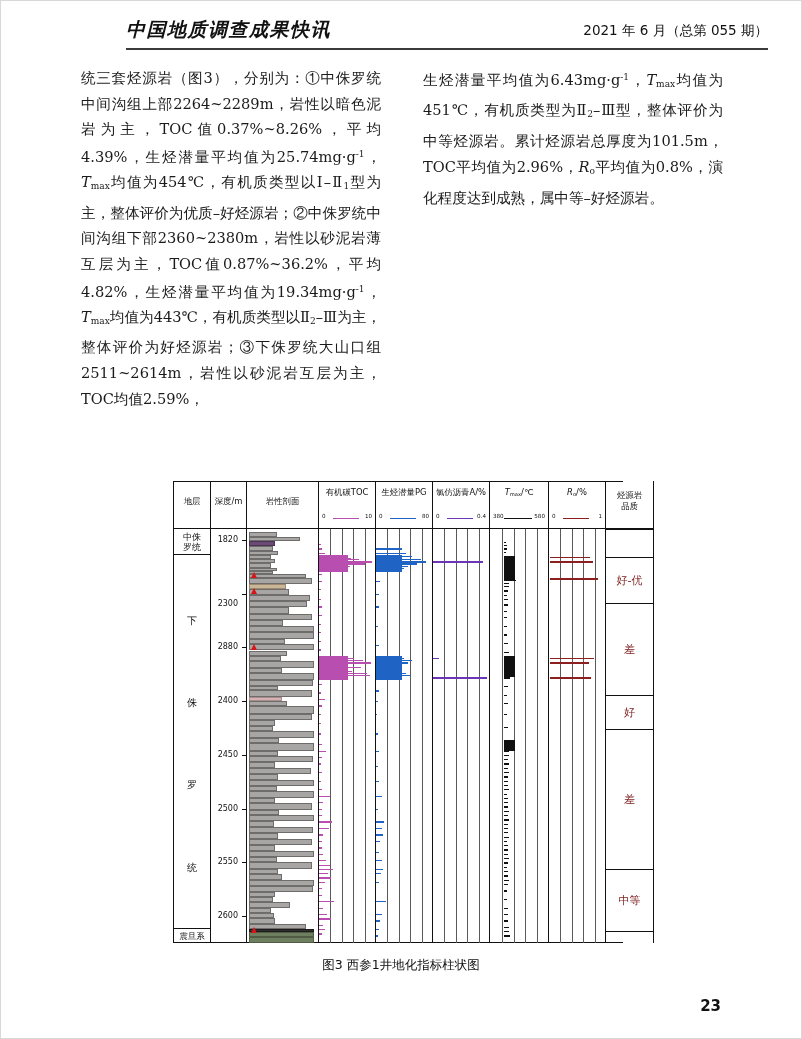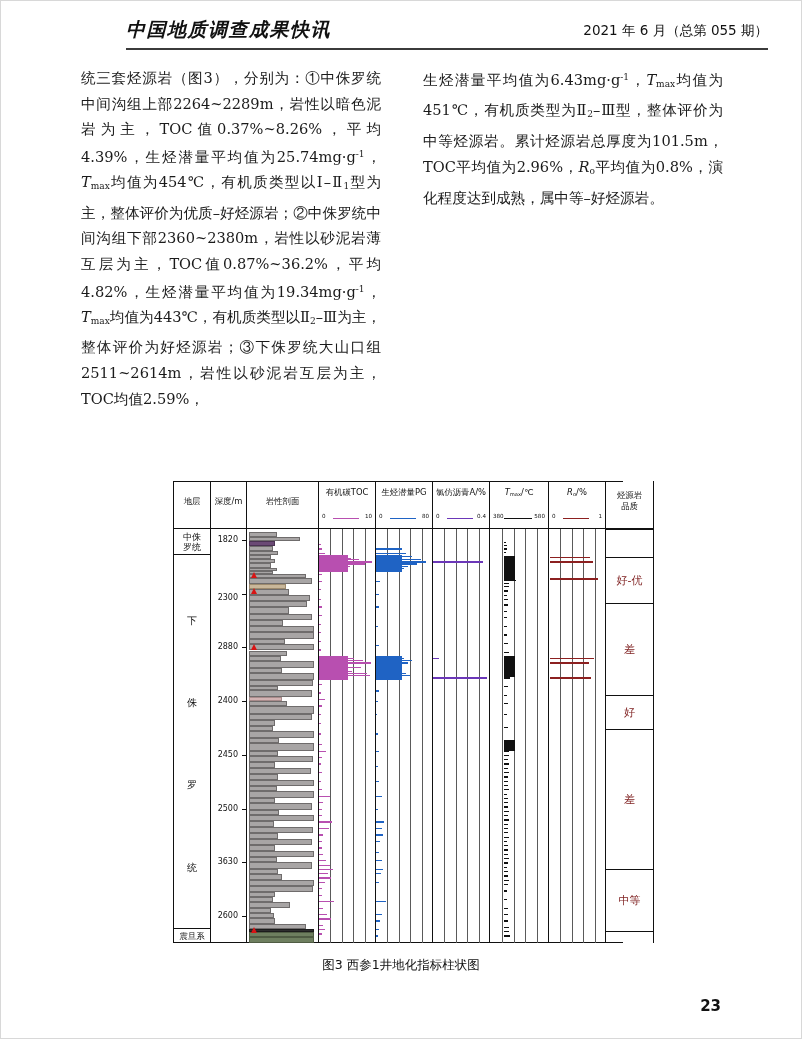--- a/index.html
+++ b/index.html
@@ -192,31 +192,31 @@
             <div class="strat-cell" style="top: 400px; height: 14px; border-bottom: none; font-size: 8.5px;">震旦系</div>
           </div>
         </div>
         <div class="track" style="width: 36px; flex: 0 0 36px;">
           <div class="thead">
             <div class="ttl mid">深度/m</div>
           </div>
           <div class="tbody">
             <div class="depth-tick" style="top: 5.75325px; right: 8px;">1820</div>
             <div class="depth-mark" style="top: 10.7532px;"></div>
-            <div class="depth-tick" style="top: 64px; right: 8px;">2300</div>
+            <div class="depth-tick" style="top: 70px; right: 8px;">2300</div>
             <div class="depth-mark" style="top: 64.5195px;"></div>
             <div class="depth-tick" style="top: 113.286px; right: 8px;">2880</div>
             <div class="depth-mark" style="top: 118.286px;"></div>
             <div class="depth-tick" style="top: 167.052px; right: 8px;">2400</div>
             <div class="depth-mark" style="top: 172.052px;"></div>
             <div class="depth-tick" style="top: 220.818px; right: 8px;">2450</div>
             <div class="depth-mark" style="top: 225.818px;"></div>
             <div class="depth-tick" style="top: 274.584px; right: 8px;">2500</div>
             <div class="depth-mark" style="top: 279.584px;"></div>
-            <div class="depth-tick" style="top: 328.351px; right: 8px;">3630</div>
+            <div class="depth-tick" style="top: 328.351px; right: 8px;">2550</div>
             <div class="depth-mark" style="top: 333.351px;"></div>
             <div class="depth-tick" style="top: 382.117px; right: 8px;">2600</div>
             <div class="depth-mark" style="top: 387.117px;"></div>
           </div>
         </div>
         <div class="track" style="width: 72px; flex: 0 0 72px;">
           <div class="thead">
             <div class="ttl mid">岩性剖面</div>
           </div>
           <div class="tbody">

